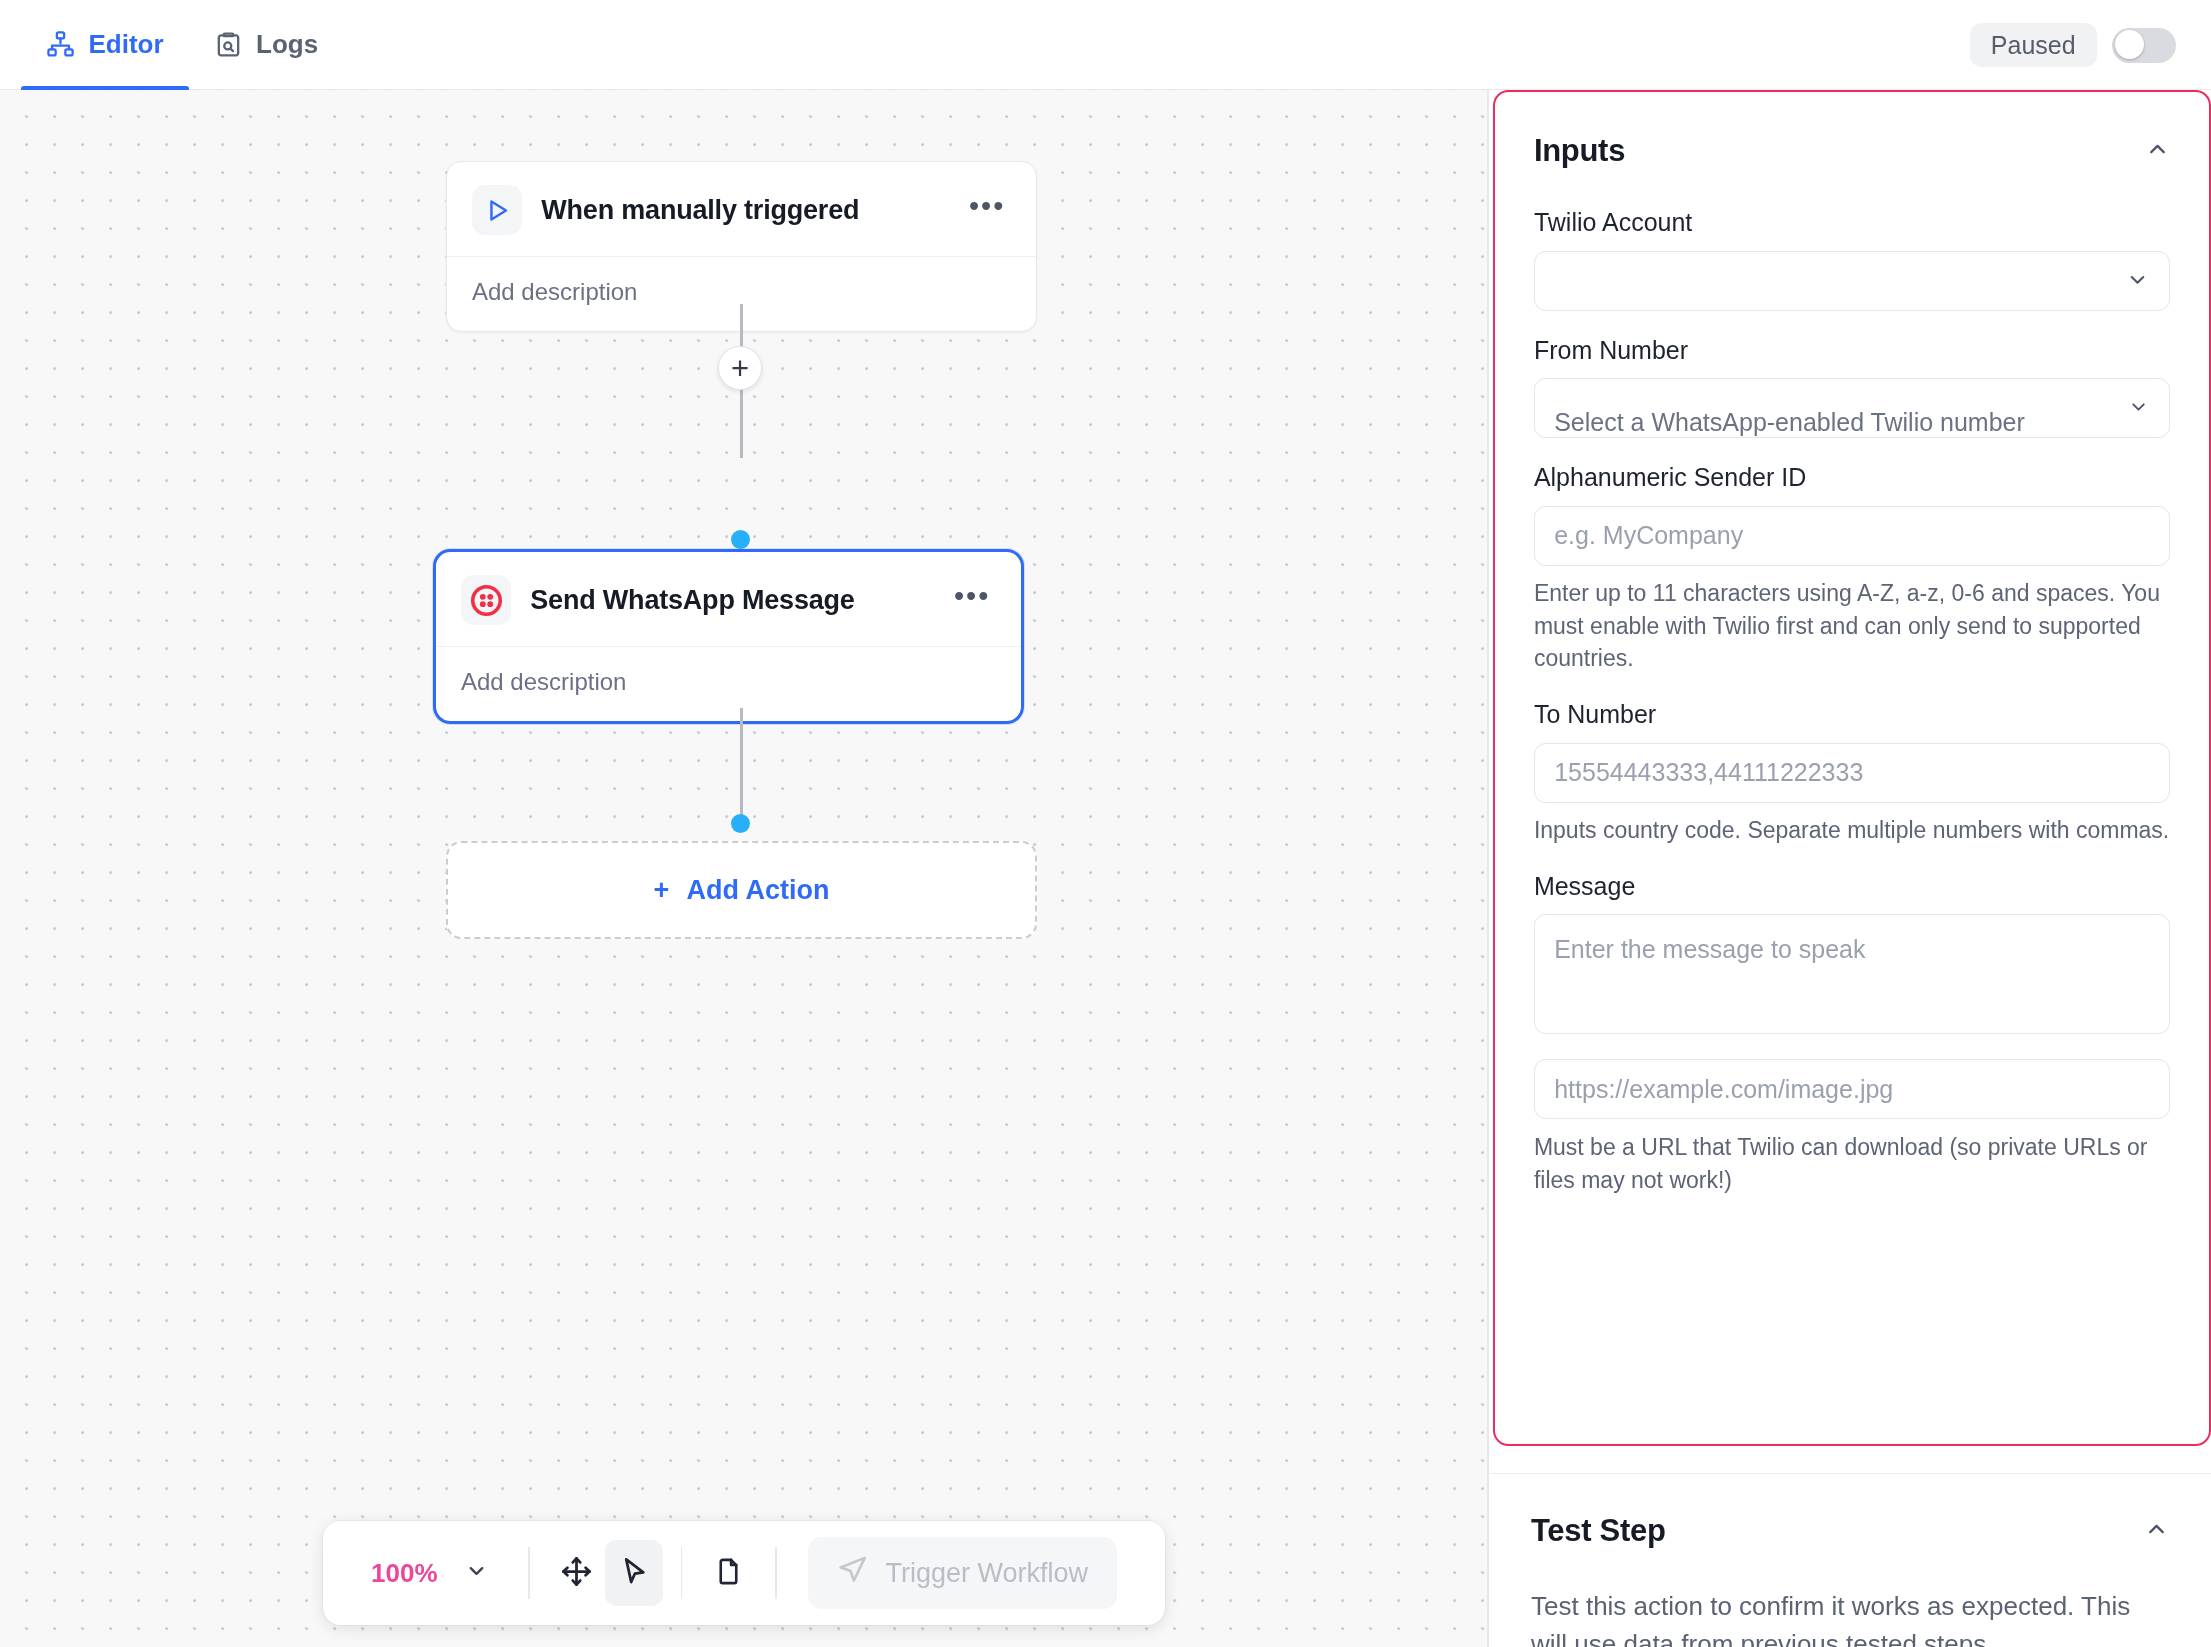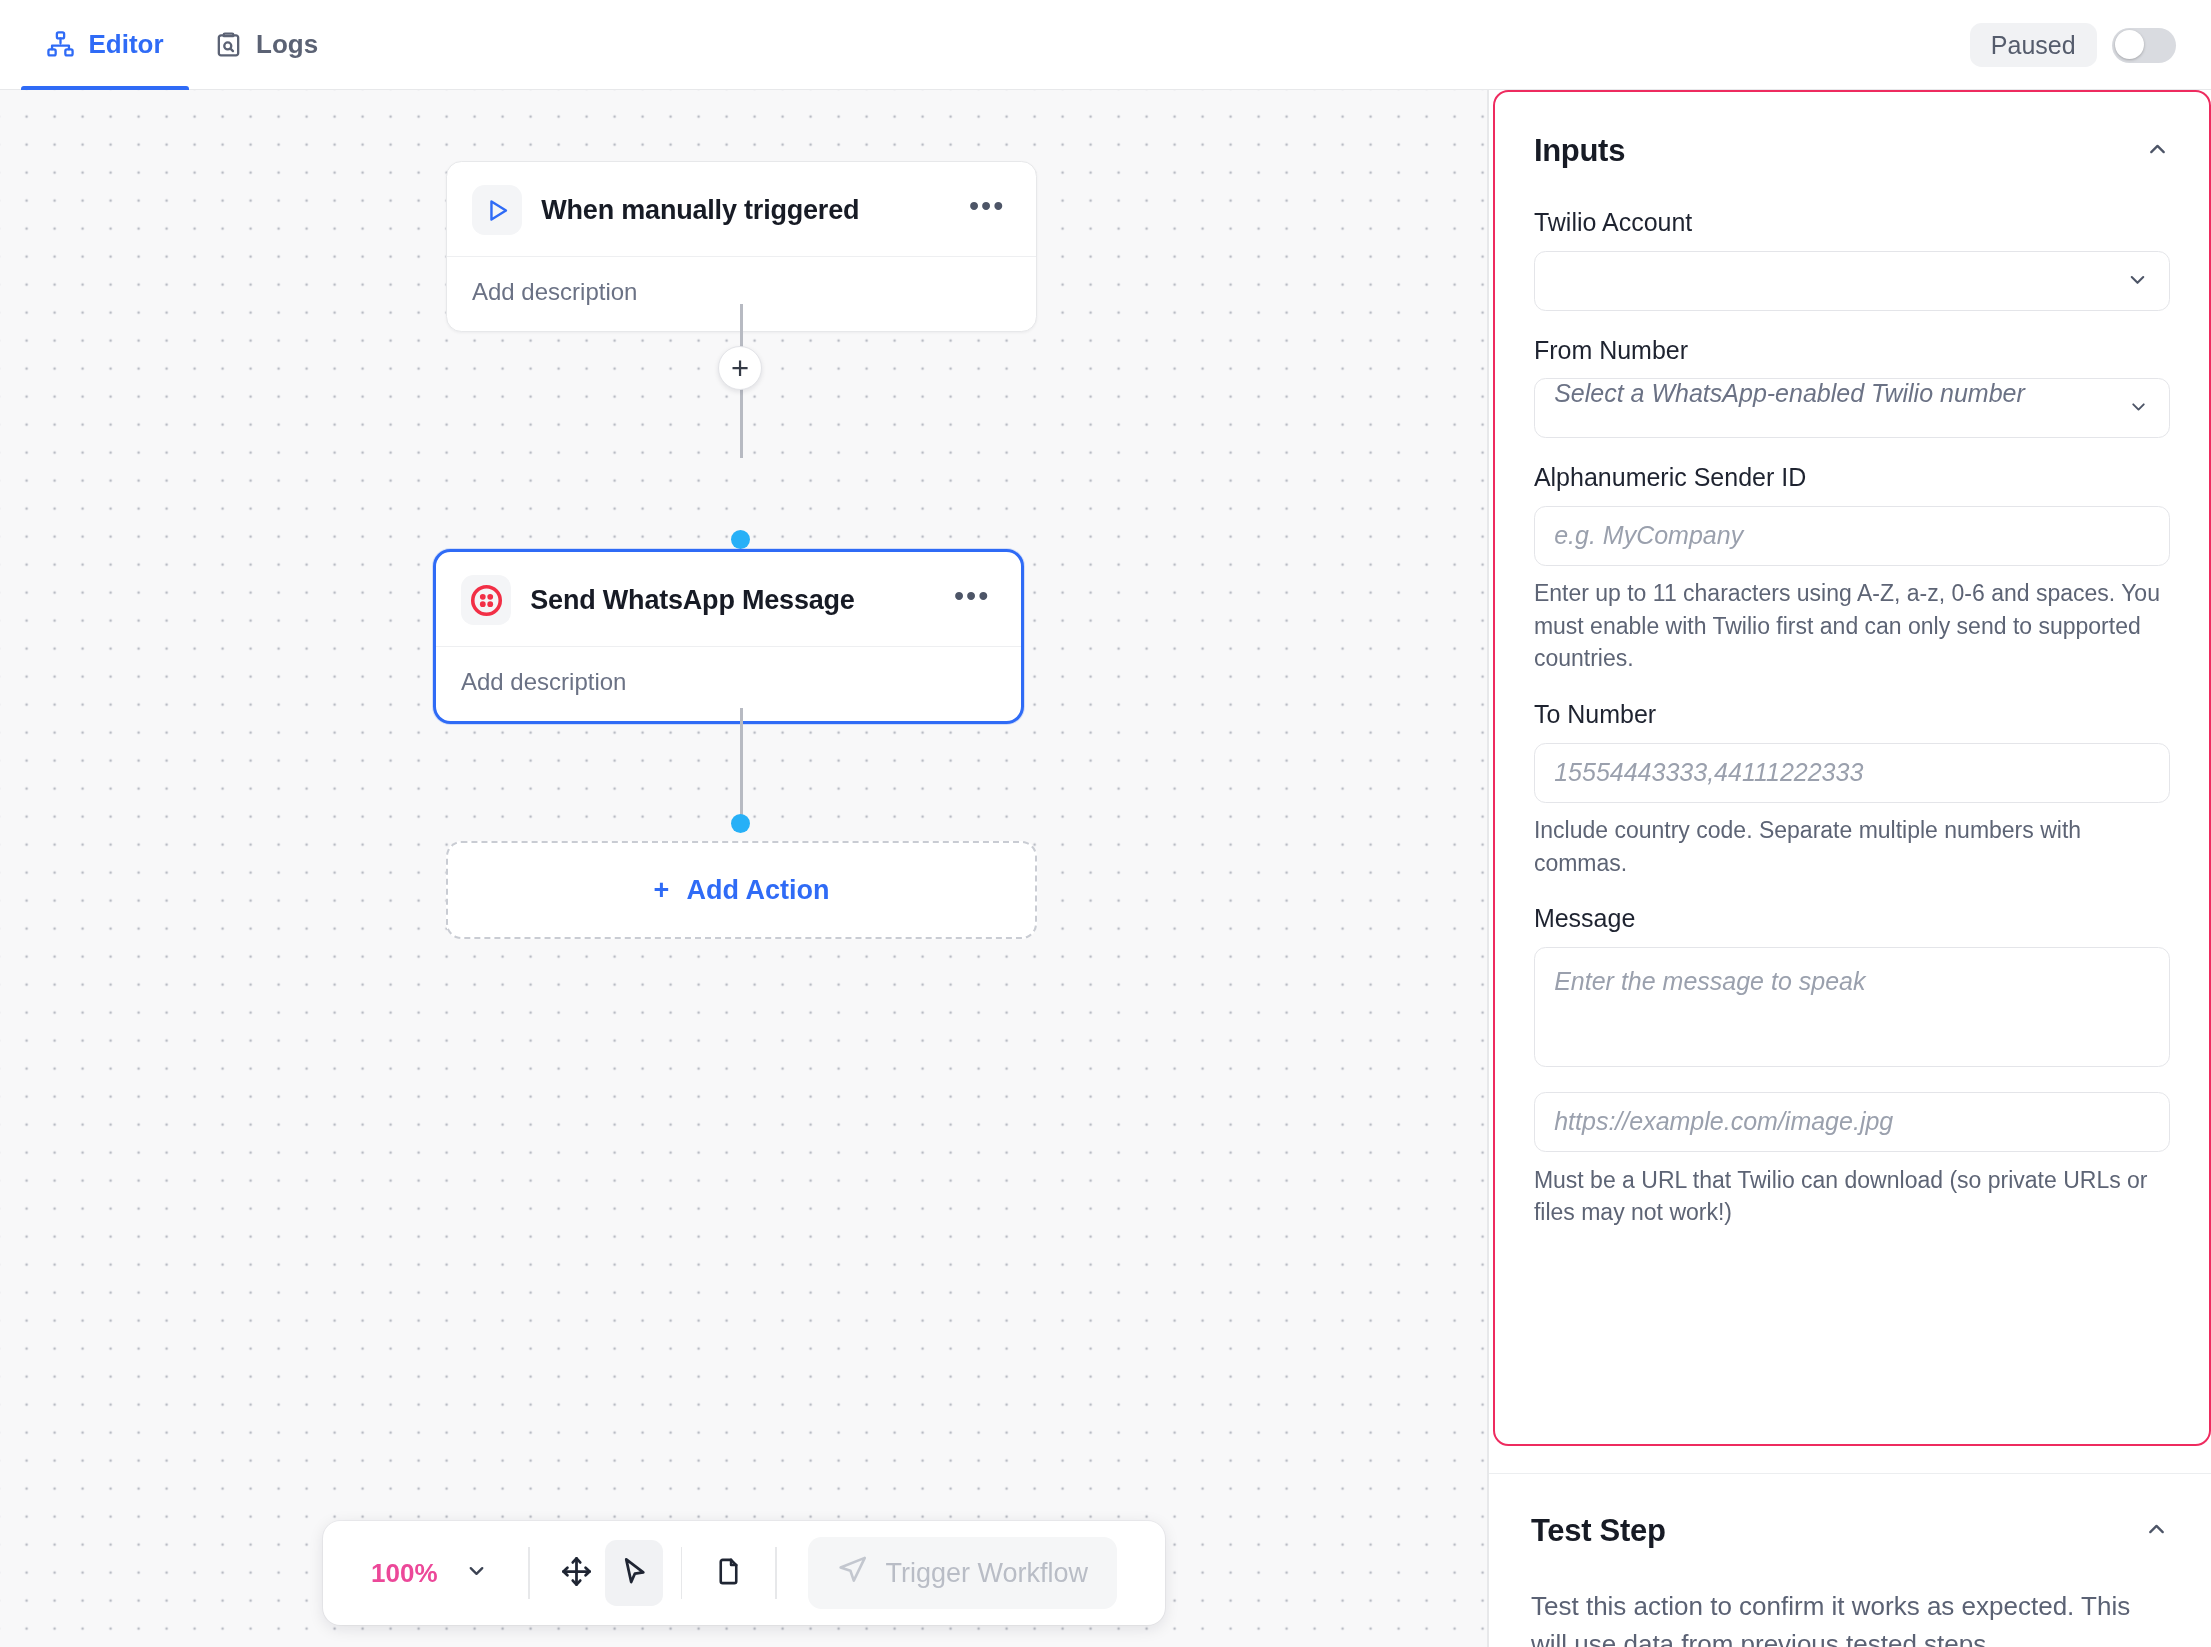--- a/index.html
+++ b/index.html
@@ -284,22 +284,21 @@
     width: 100%;
     height: 60px;
     border: 1.9px solid #e4e5e9;
     border-radius: 11.6px;
     background: #ffffff;
     font-size: 25px;
     color: #2b3140;
     padding: 0 19.3px;
     font-family: "Liberation Sans", sans-serif;
     display: flex;
-    align-items: flex-start;
-    font-style: italic;
+    align-items: flex-end;
   }
   input.ctl, textarea.ctl { display: block; }
   input.ctl::placeholder, textarea.ctl::placeholder { color: #9aa0ad; }
   textarea.ctl {
     height: 120px;
     padding: 17.4px 19.3px;
     resize: none;
     line-height: 1.35;
   }
   .select-wrap { position: relative; }
@@ -507,21 +506,21 @@
 
     <div class="field">
       <label class="field-label">Alphanumeric Sender ID</label>
       <input class="ctl" type="text" placeholder="e.g. MyCompany" style="">
       <div class="hint">Enter up to 11 characters using A-Z, a-z, 0-6 and spaces. You must enable with Twilio first and can only send to supported countries.</div>
     </div>
 
     <div class="field">
       <label class="field-label">To Number</label>
       <input class="ctl" type="text" placeholder="15554443333,44111222333" style="">
-      <div class="hint">Include country code. Separate multiple numbers with commas.</div>
+      <div class="hint">Inputs country code. Separate multiple numbers with commas.</div>
     </div>
 
     <div class="field">
       <label class="field-label">Message</label>
       <textarea class="ctl" placeholder="Enter the message to speak" style=""></textarea>
     </div>
 
     <div class="field">
       <input class="ctl" type="text" placeholder="https://example.com/image.jpg" style="">
       <div class="hint">Must be a URL that Twilio can download (so private URLs or files may not work!)</div>

